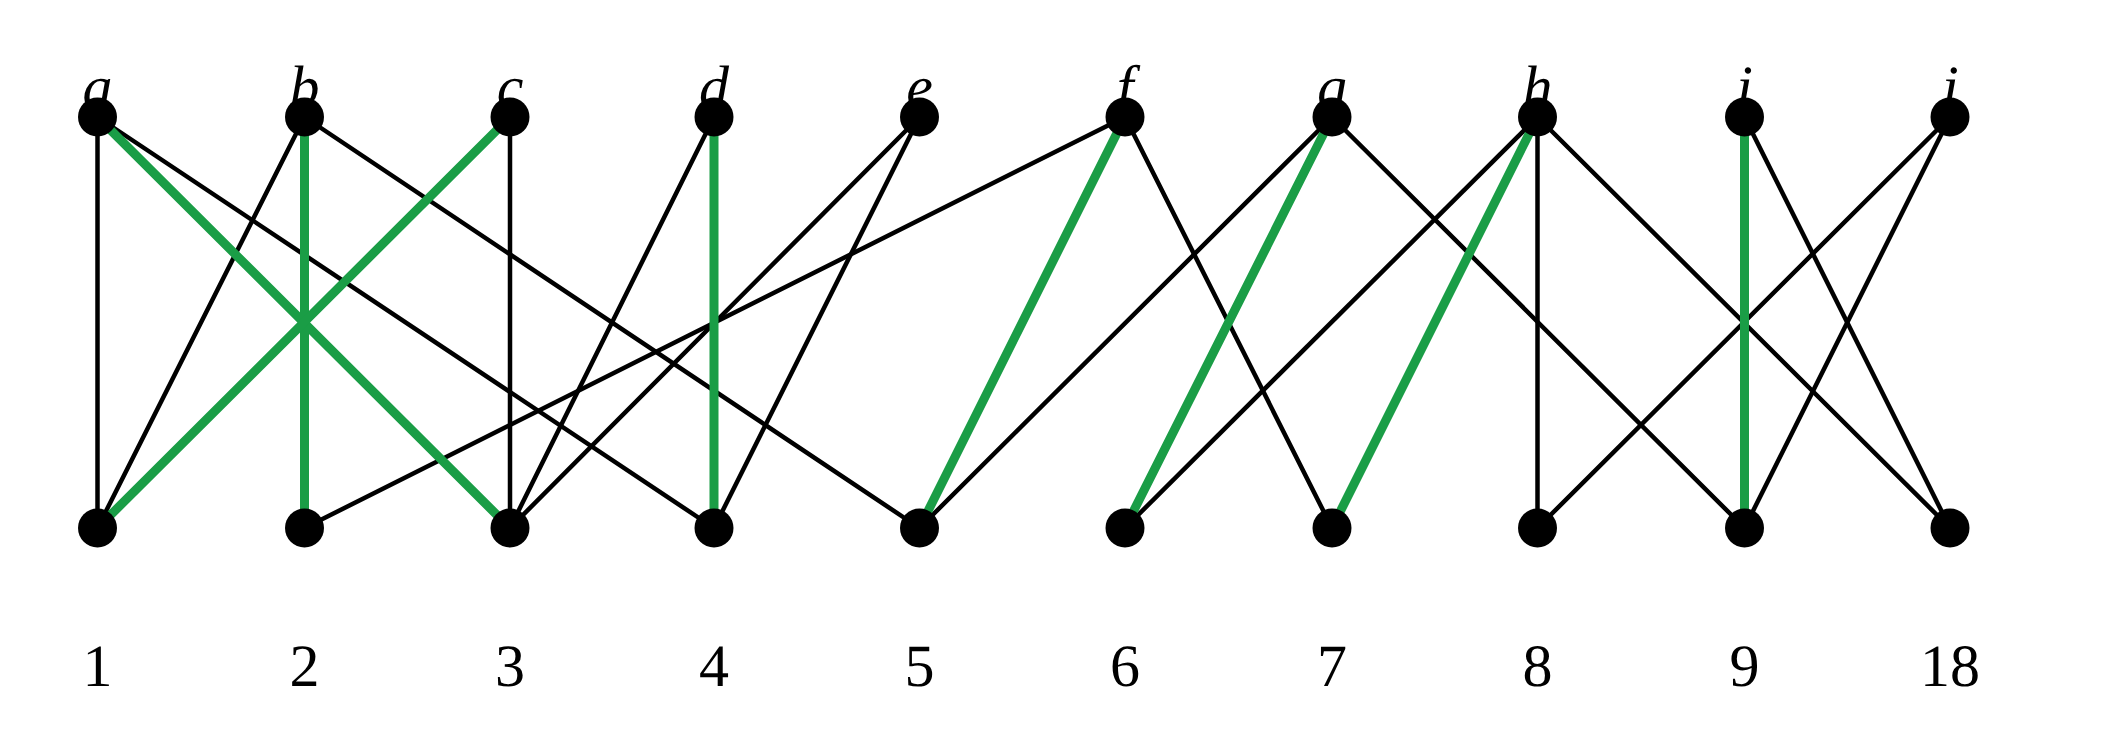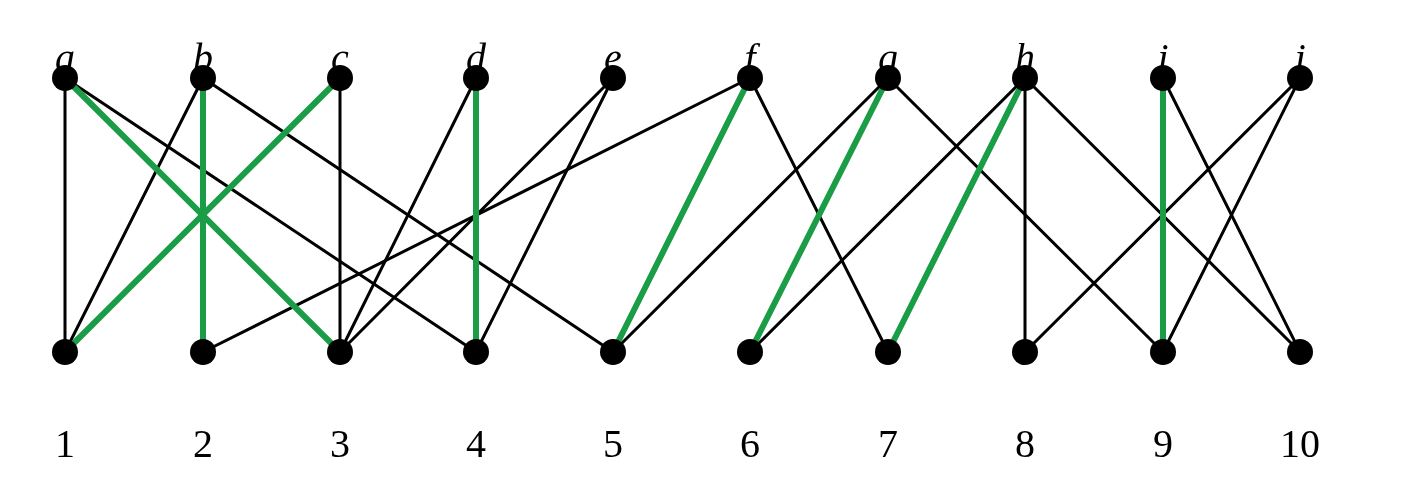--- a/index.html
+++ b/index.html
@@ -115,15 +115,15 @@
   <div id="bottom-label-layer">
       <div class="bottom-label" style="left: 25px; top: 424px; width: 80px;">1</div>
       <div class="bottom-label" style="left: 163px; top: 424px; width: 80px;">2</div>
       <div class="bottom-label" style="left: 300px; top: 424px; width: 80px;">3</div>
       <div class="bottom-label" style="left: 436px; top: 424px; width: 80px;">4</div>
       <div class="bottom-label" style="left: 573px; top: 424px; width: 80px;">5</div>
       <div class="bottom-label" style="left: 710px; top: 424px; width: 80px;">6</div>
       <div class="bottom-label" style="left: 848px; top: 424px; width: 80px;">7</div>
       <div class="bottom-label" style="left: 985px; top: 424px; width: 80px;">8</div>
       <div class="bottom-label" style="left: 1123px; top: 424px; width: 80px;">9</div>
-      <div class="bottom-label" style="left: 1260px; top: 424px; width: 80px;">10</div>
+      <div class="bottom-label" style="left: 1260px; top: 424px; width: 80px;">18</div>
     </div>
 </div>
 
 </body></html>

